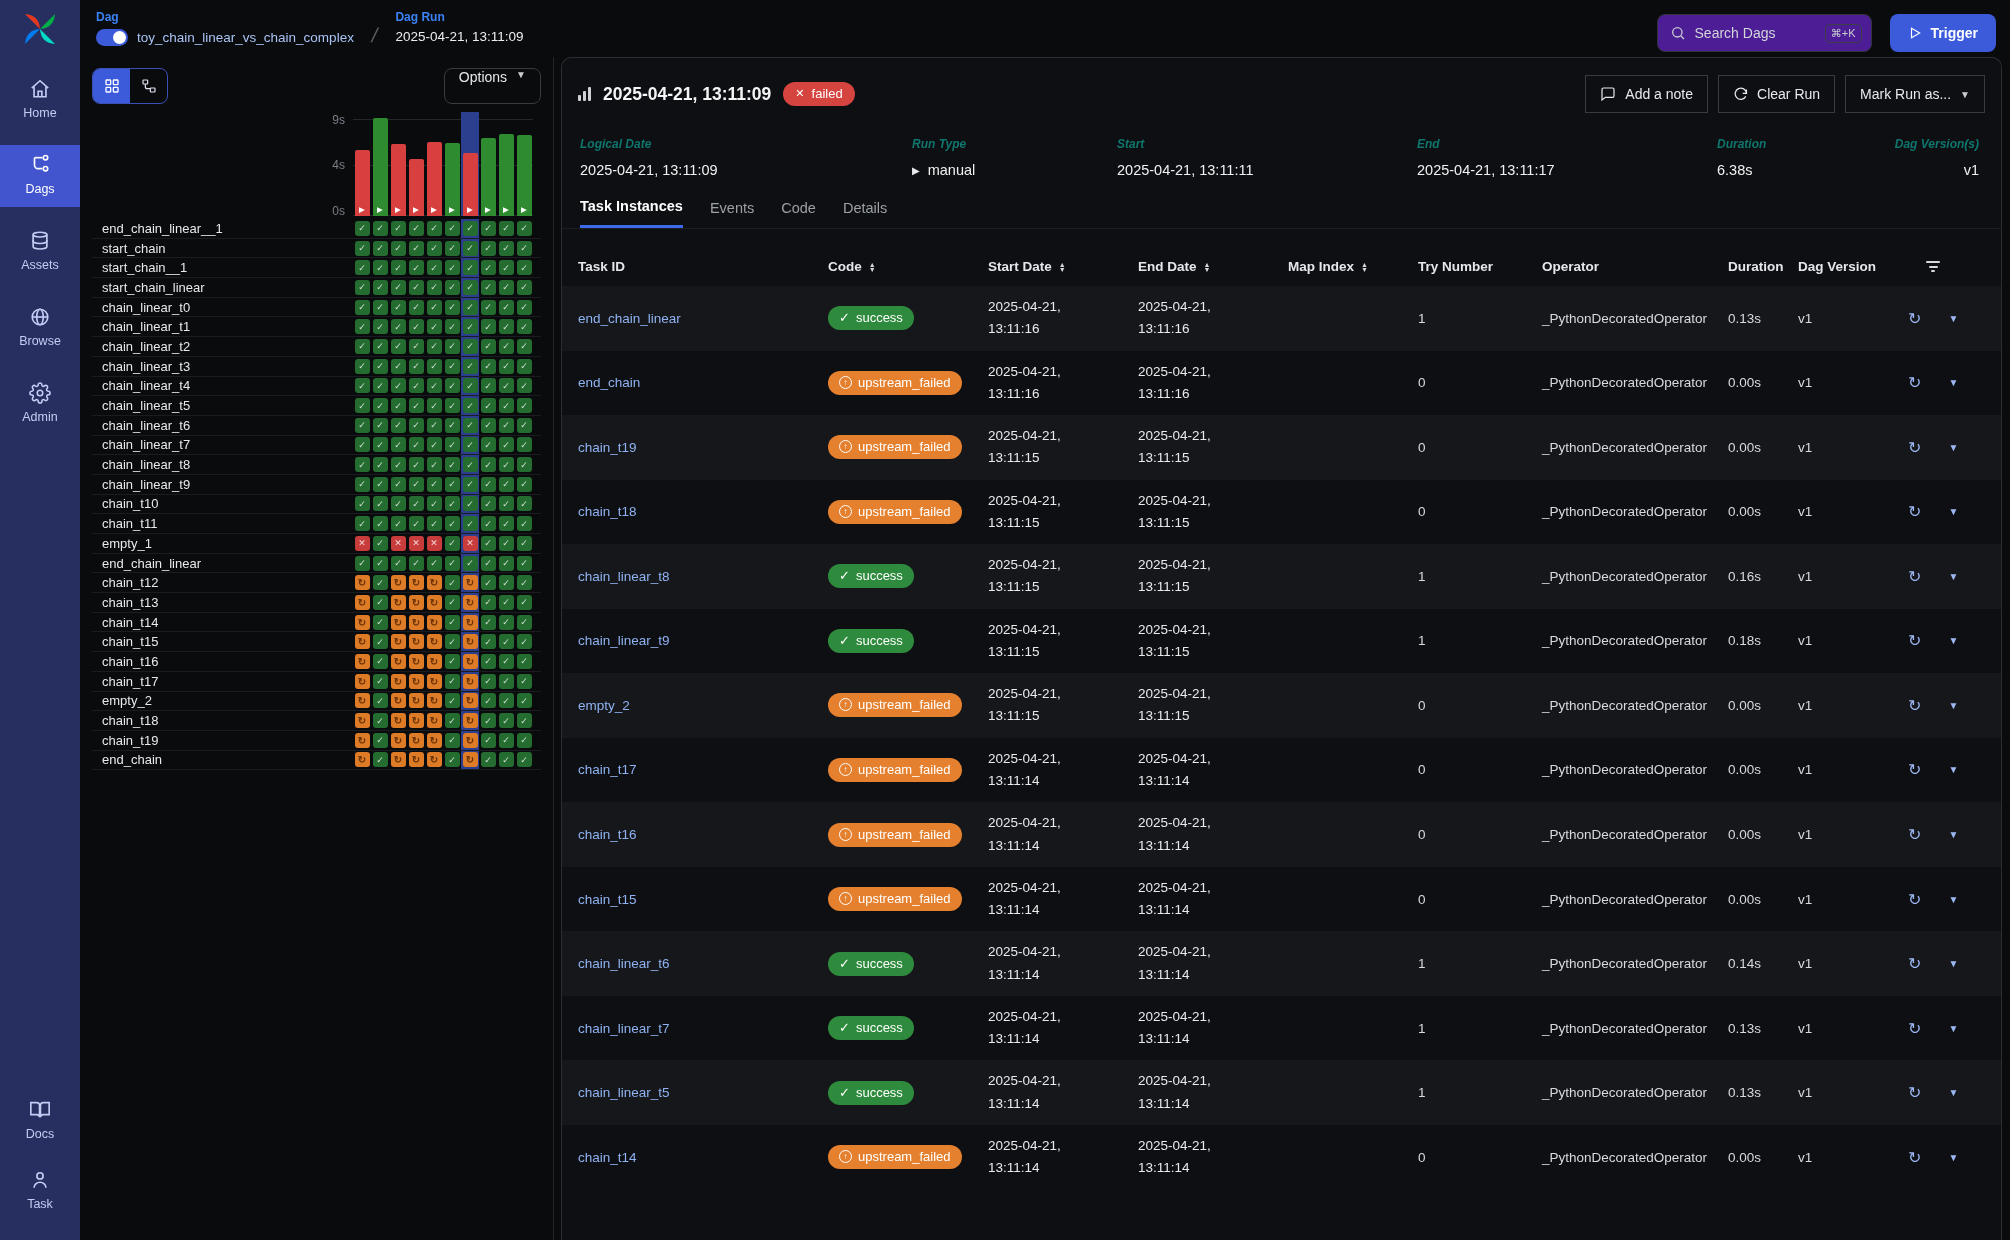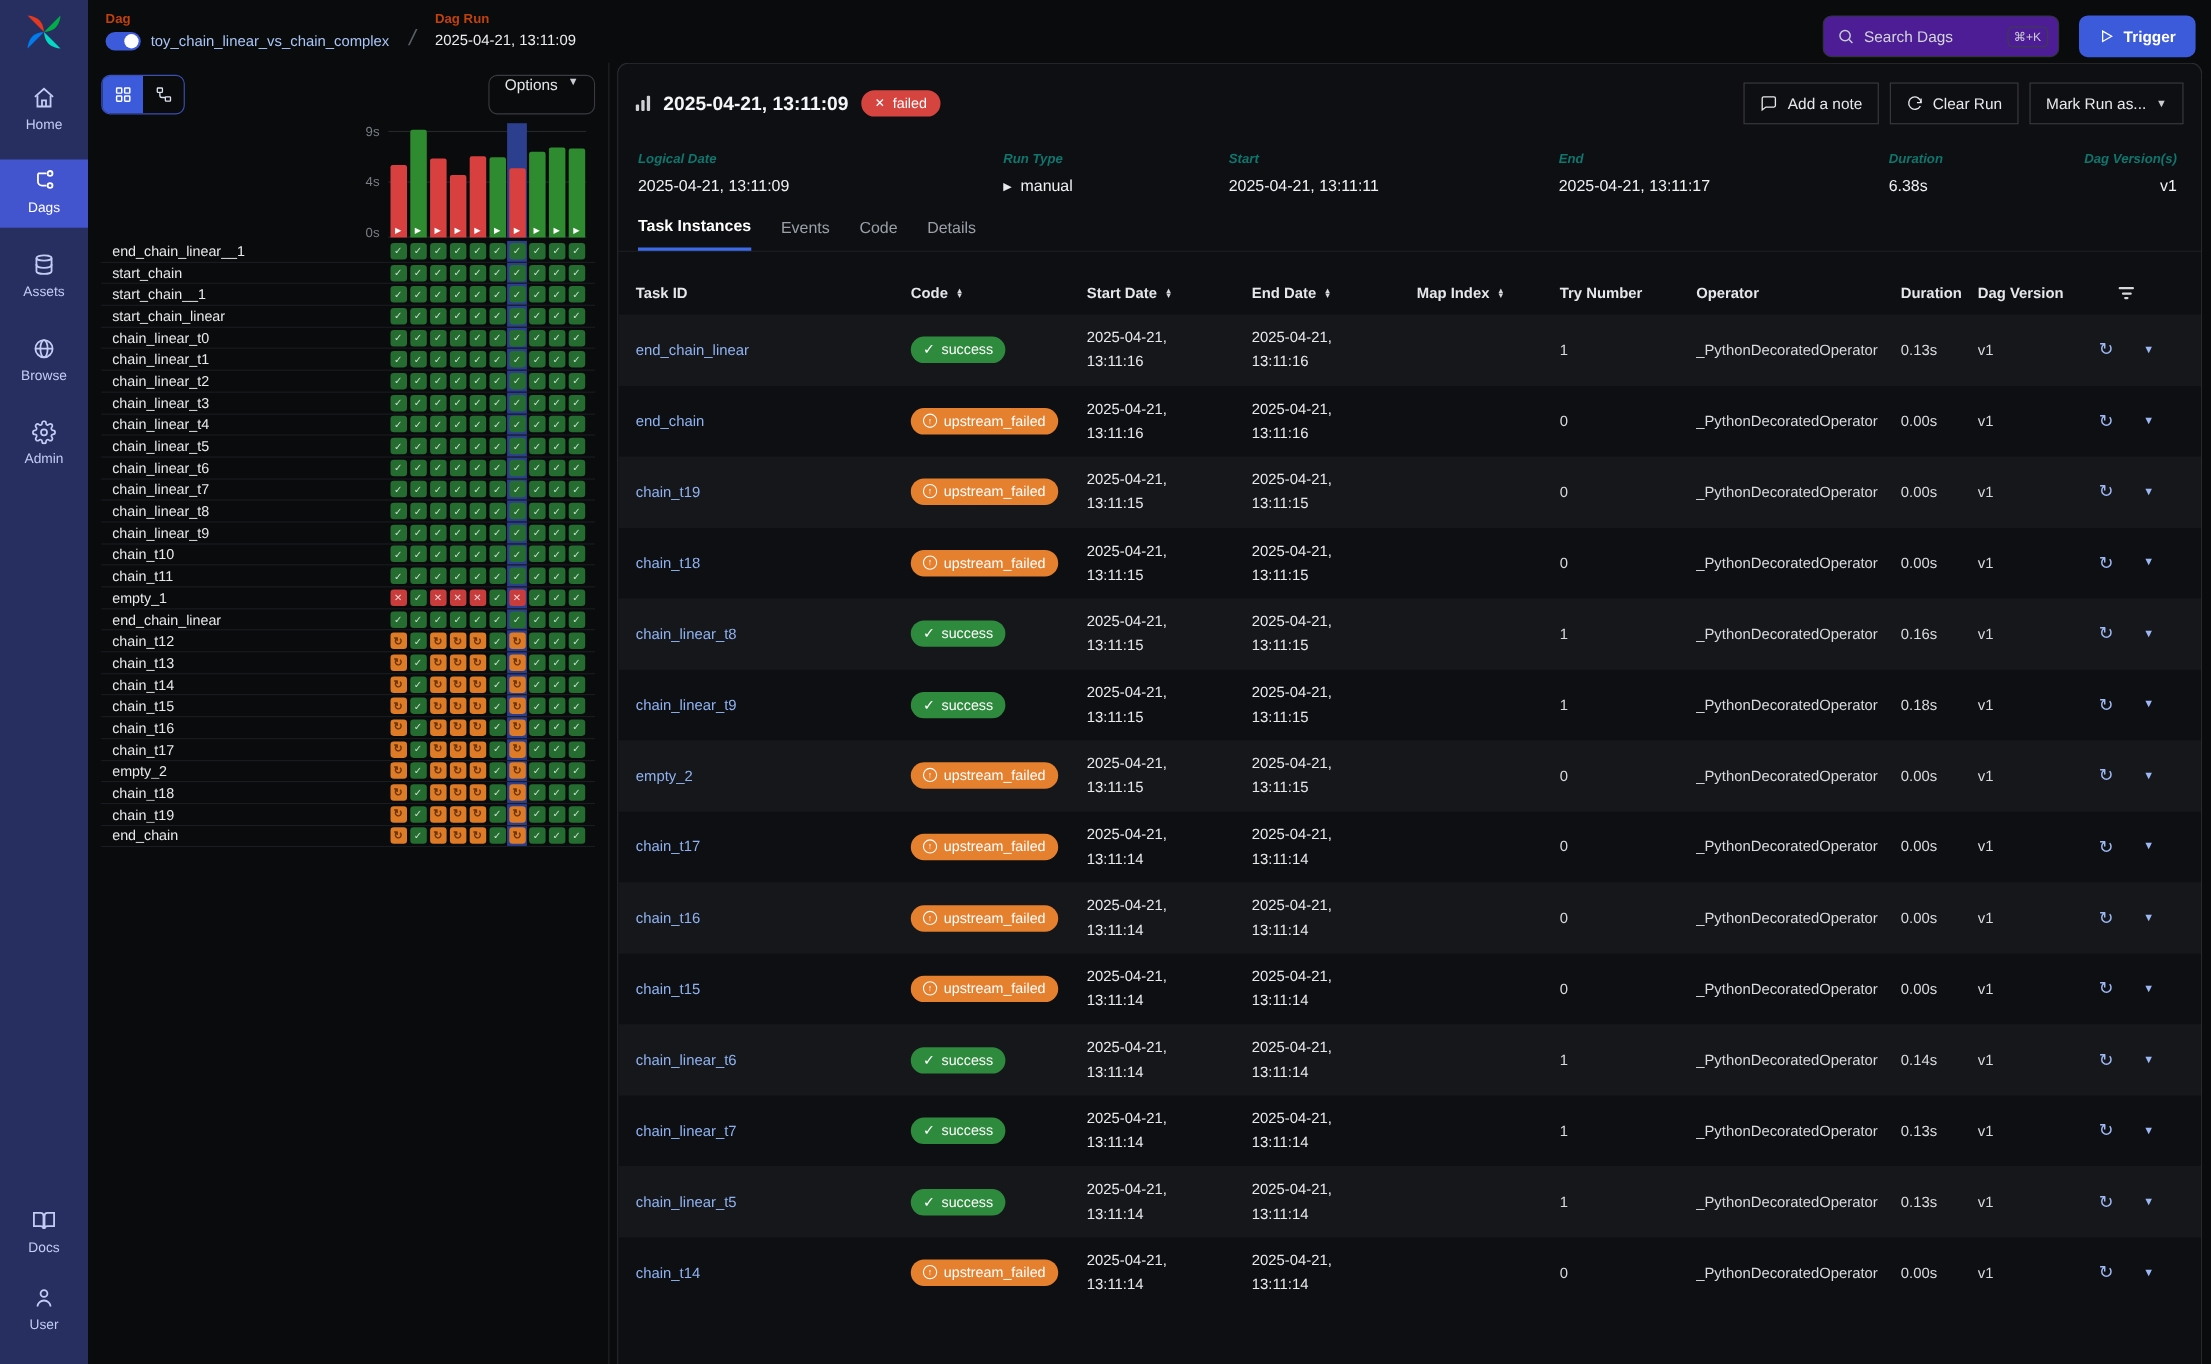--- a/index.html
+++ b/index.html
@@ -13,21 +13,21 @@
   .nav { display:flex; flex-direction:column; margin-top:12px; }
   .nav-item { width:100%; text-align:center; color:#c3cdf3; font-size:12.5px; padding:9px 0 11px; margin-bottom:14px; cursor:pointer; }
   .nav-item svg { display:block; margin:0 auto 6px; }
   .nav-item.active { background:#4254ce; color:#ffffff; }
   .nav-bottom { margin-top:auto; margin-bottom:10px; }
   .nav-bottom .nav-item { margin-bottom:8px; }
 
   
   .main { flex:1; display:flex; flex-direction:column; min-width:0; }
   .topbar { height:57px; flex:0 0 57px; display:flex; align-items:flex-start; padding:10px 14px 0 16px; gap:18px; }
-  .tb-label { font-size:12px; font-weight:700; color:#c2410c; margin-bottom:5px; }
+  .tb-label { font-size:12px; font-weight:700; color:#3b82f6; margin-bottom:5px; }
   .tb-row { display:flex; align-items:center; gap:9px; }
   .toggle { width:32px; height:17px; border-radius:9px; background:#3b5bdb; position:relative; cursor:pointer; flex:0 0 32px; }
   .toggle::after { content:""; position:absolute; right:2px; top:2px; width:13px; height:13px; border-radius:50%; background:#fff; }
   .dag-link { color:#a9c4f5; font-size:13.5px; text-decoration:none; cursor:pointer; }
   .slash { color:#5d6167; font-size:20px; margin-top:14px; transform:skewX(-12deg); }
   .tb-value { font-size:13.5px; color:#eceded; }
   .tb-spacer { flex:1; }
   .searchbox { margin-top:4px; height:38px; width:215px; background:#4c1d95; border:1px solid #323439; border-radius:8px;
     display:flex; align-items:center; padding:0 9px 0 12px; gap:9px; cursor:text; }
   .searchbox .ph { font-size:14px; color:#d3d5d9; flex:1; }
@@ -181,21 +181,21 @@
             <path d="M2 4 h6.5 a3 3 0 0 1 3 3 v13 a3 3 0 0 0 -3 -3 H2 z"></path>
             <path d="M22 4 h-6.5 a3 3 0 0 0 -3 3 v13 a3 3 0 0 1 3 -3 H22 z"></path>
           </svg>
         <div>Docs</div>
       </div>
       <div class="nav-item">
         <svg width="22" height="22" viewBox="0 0 24 24" fill="none" stroke="currentColor" stroke-width="1.8">
             <circle cx="12" cy="7.5" r="3.4"></circle>
             <path d="M5.5 20.5 a6.5 6 0 0 1 13 0"></path>
           </svg>
-        <div>User</div>
+        <div>Task</div>
       </div>
     </nav>
   </aside>
 
   <div class="main">
 
     <header class="topbar">
       <div>
         <div class="tb-label">Dag</div>
         <div class="tb-row">

